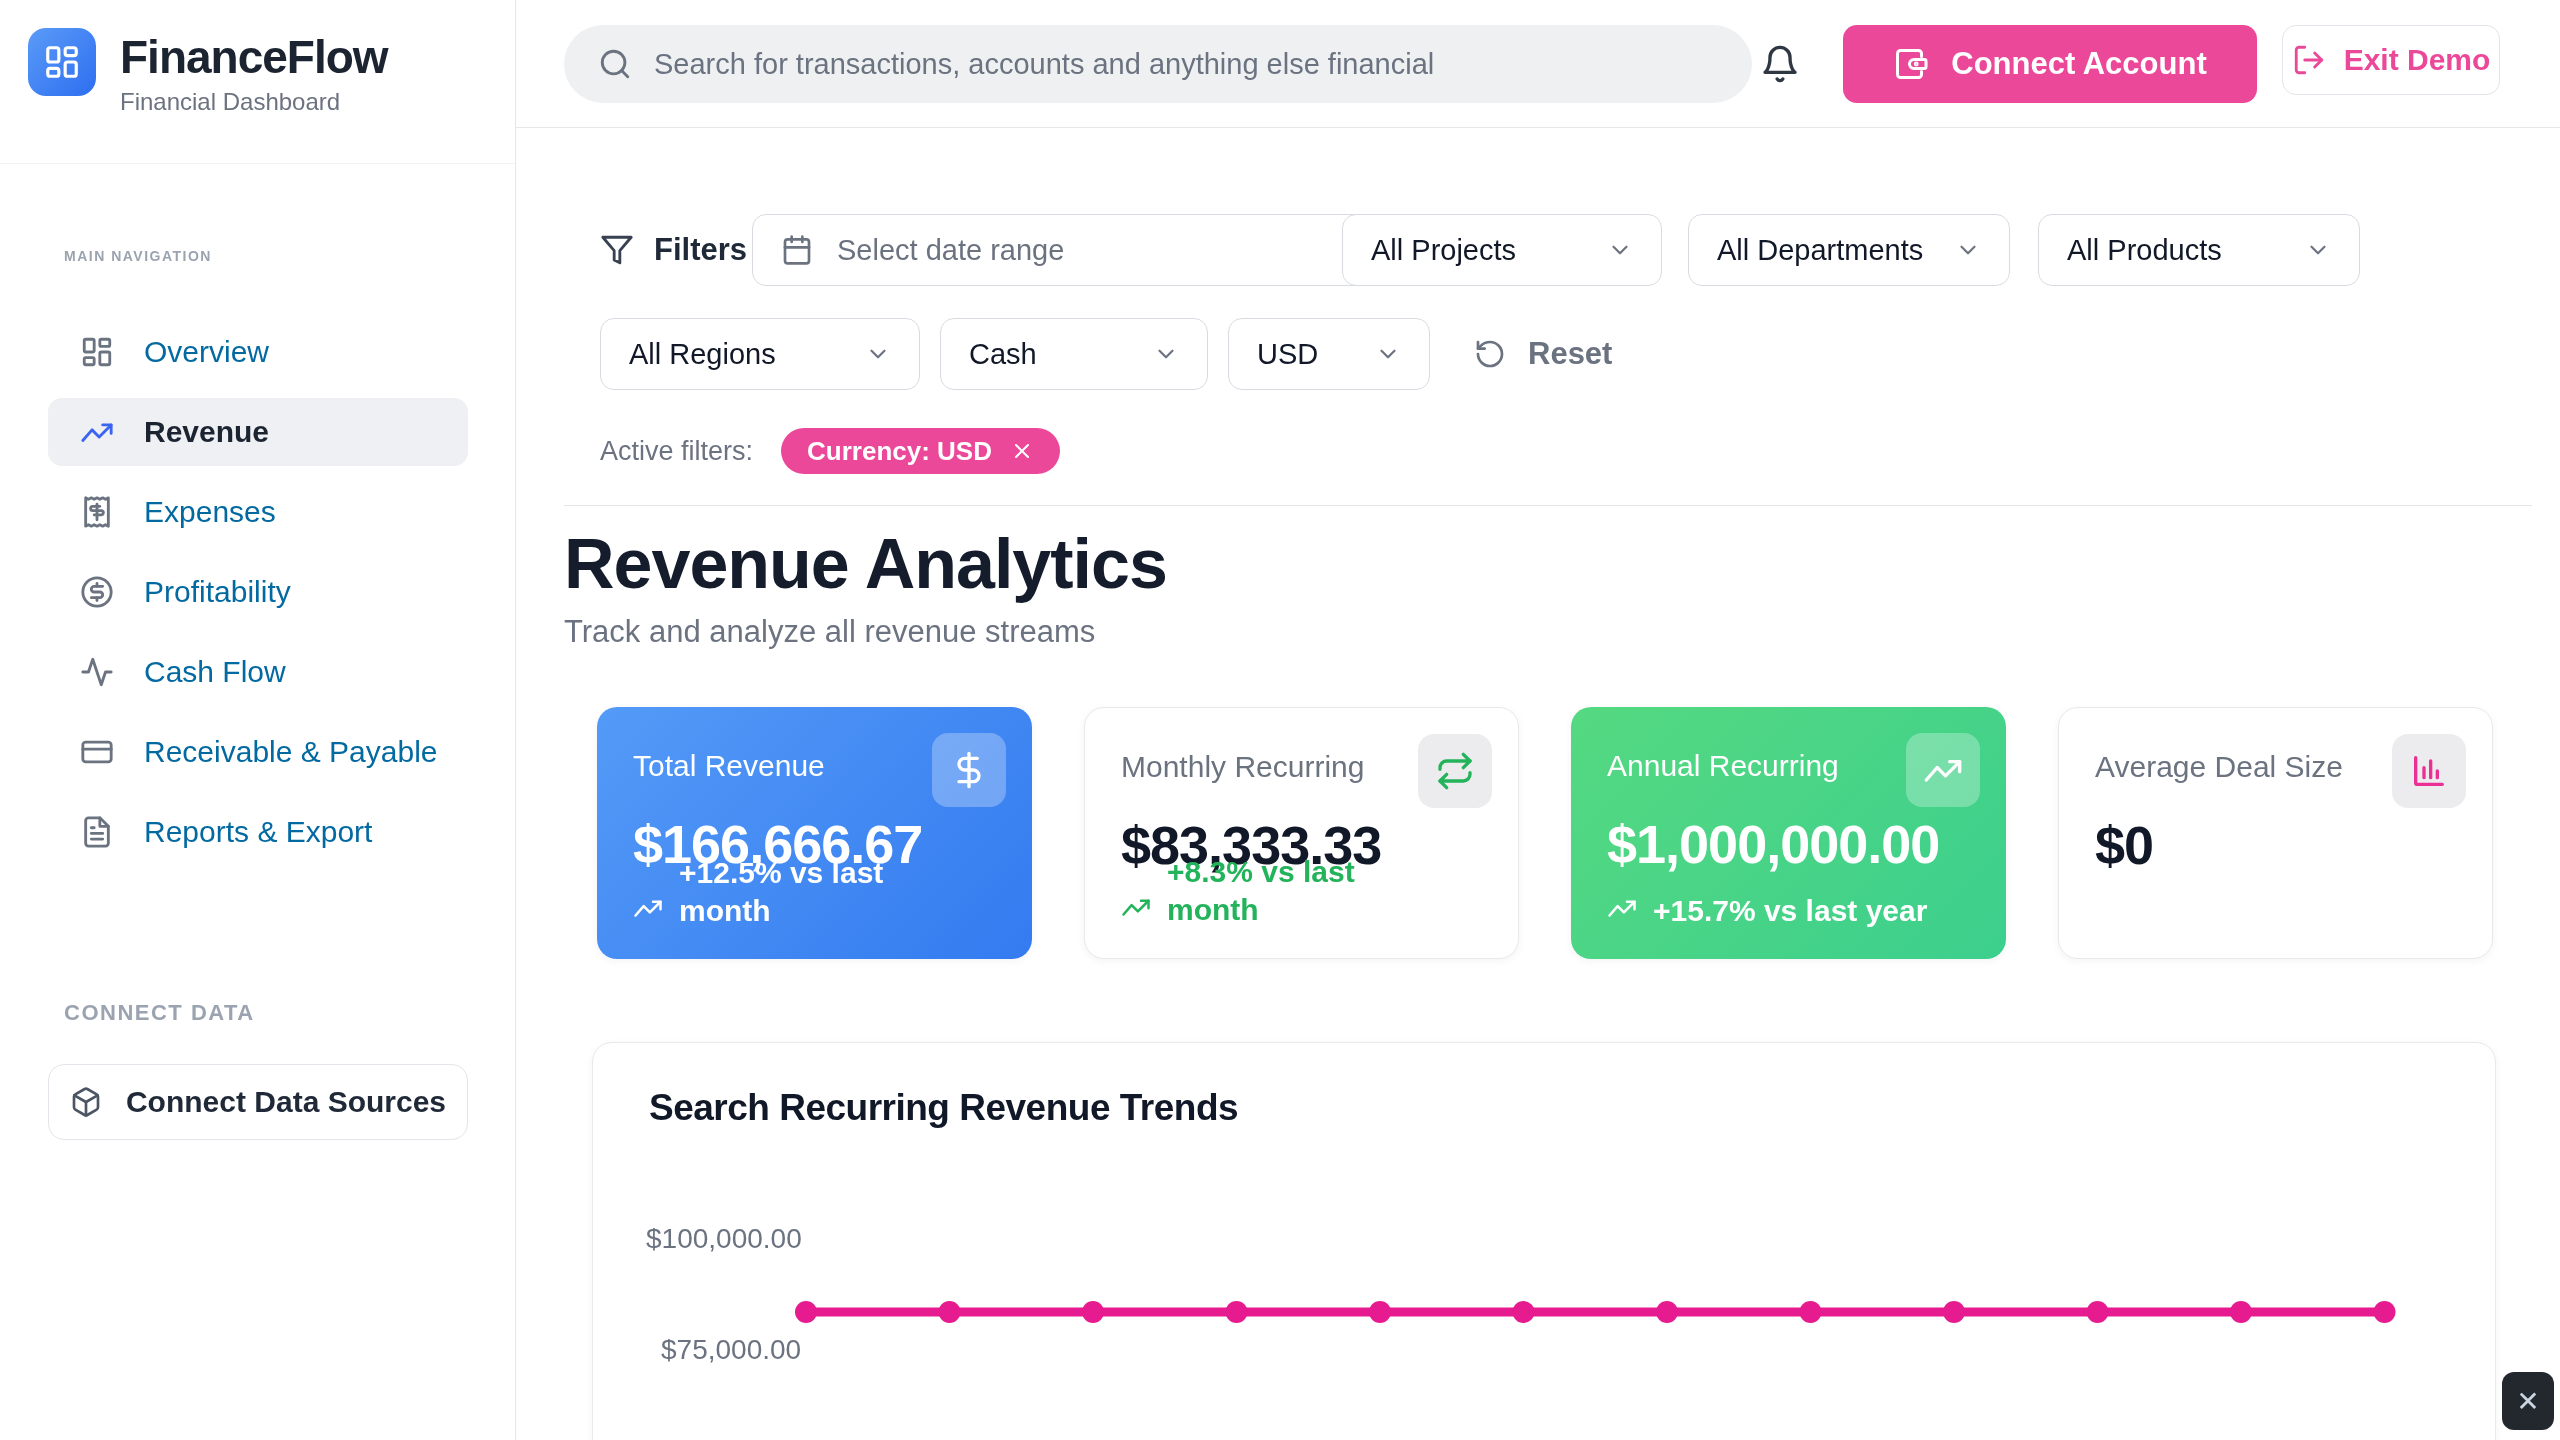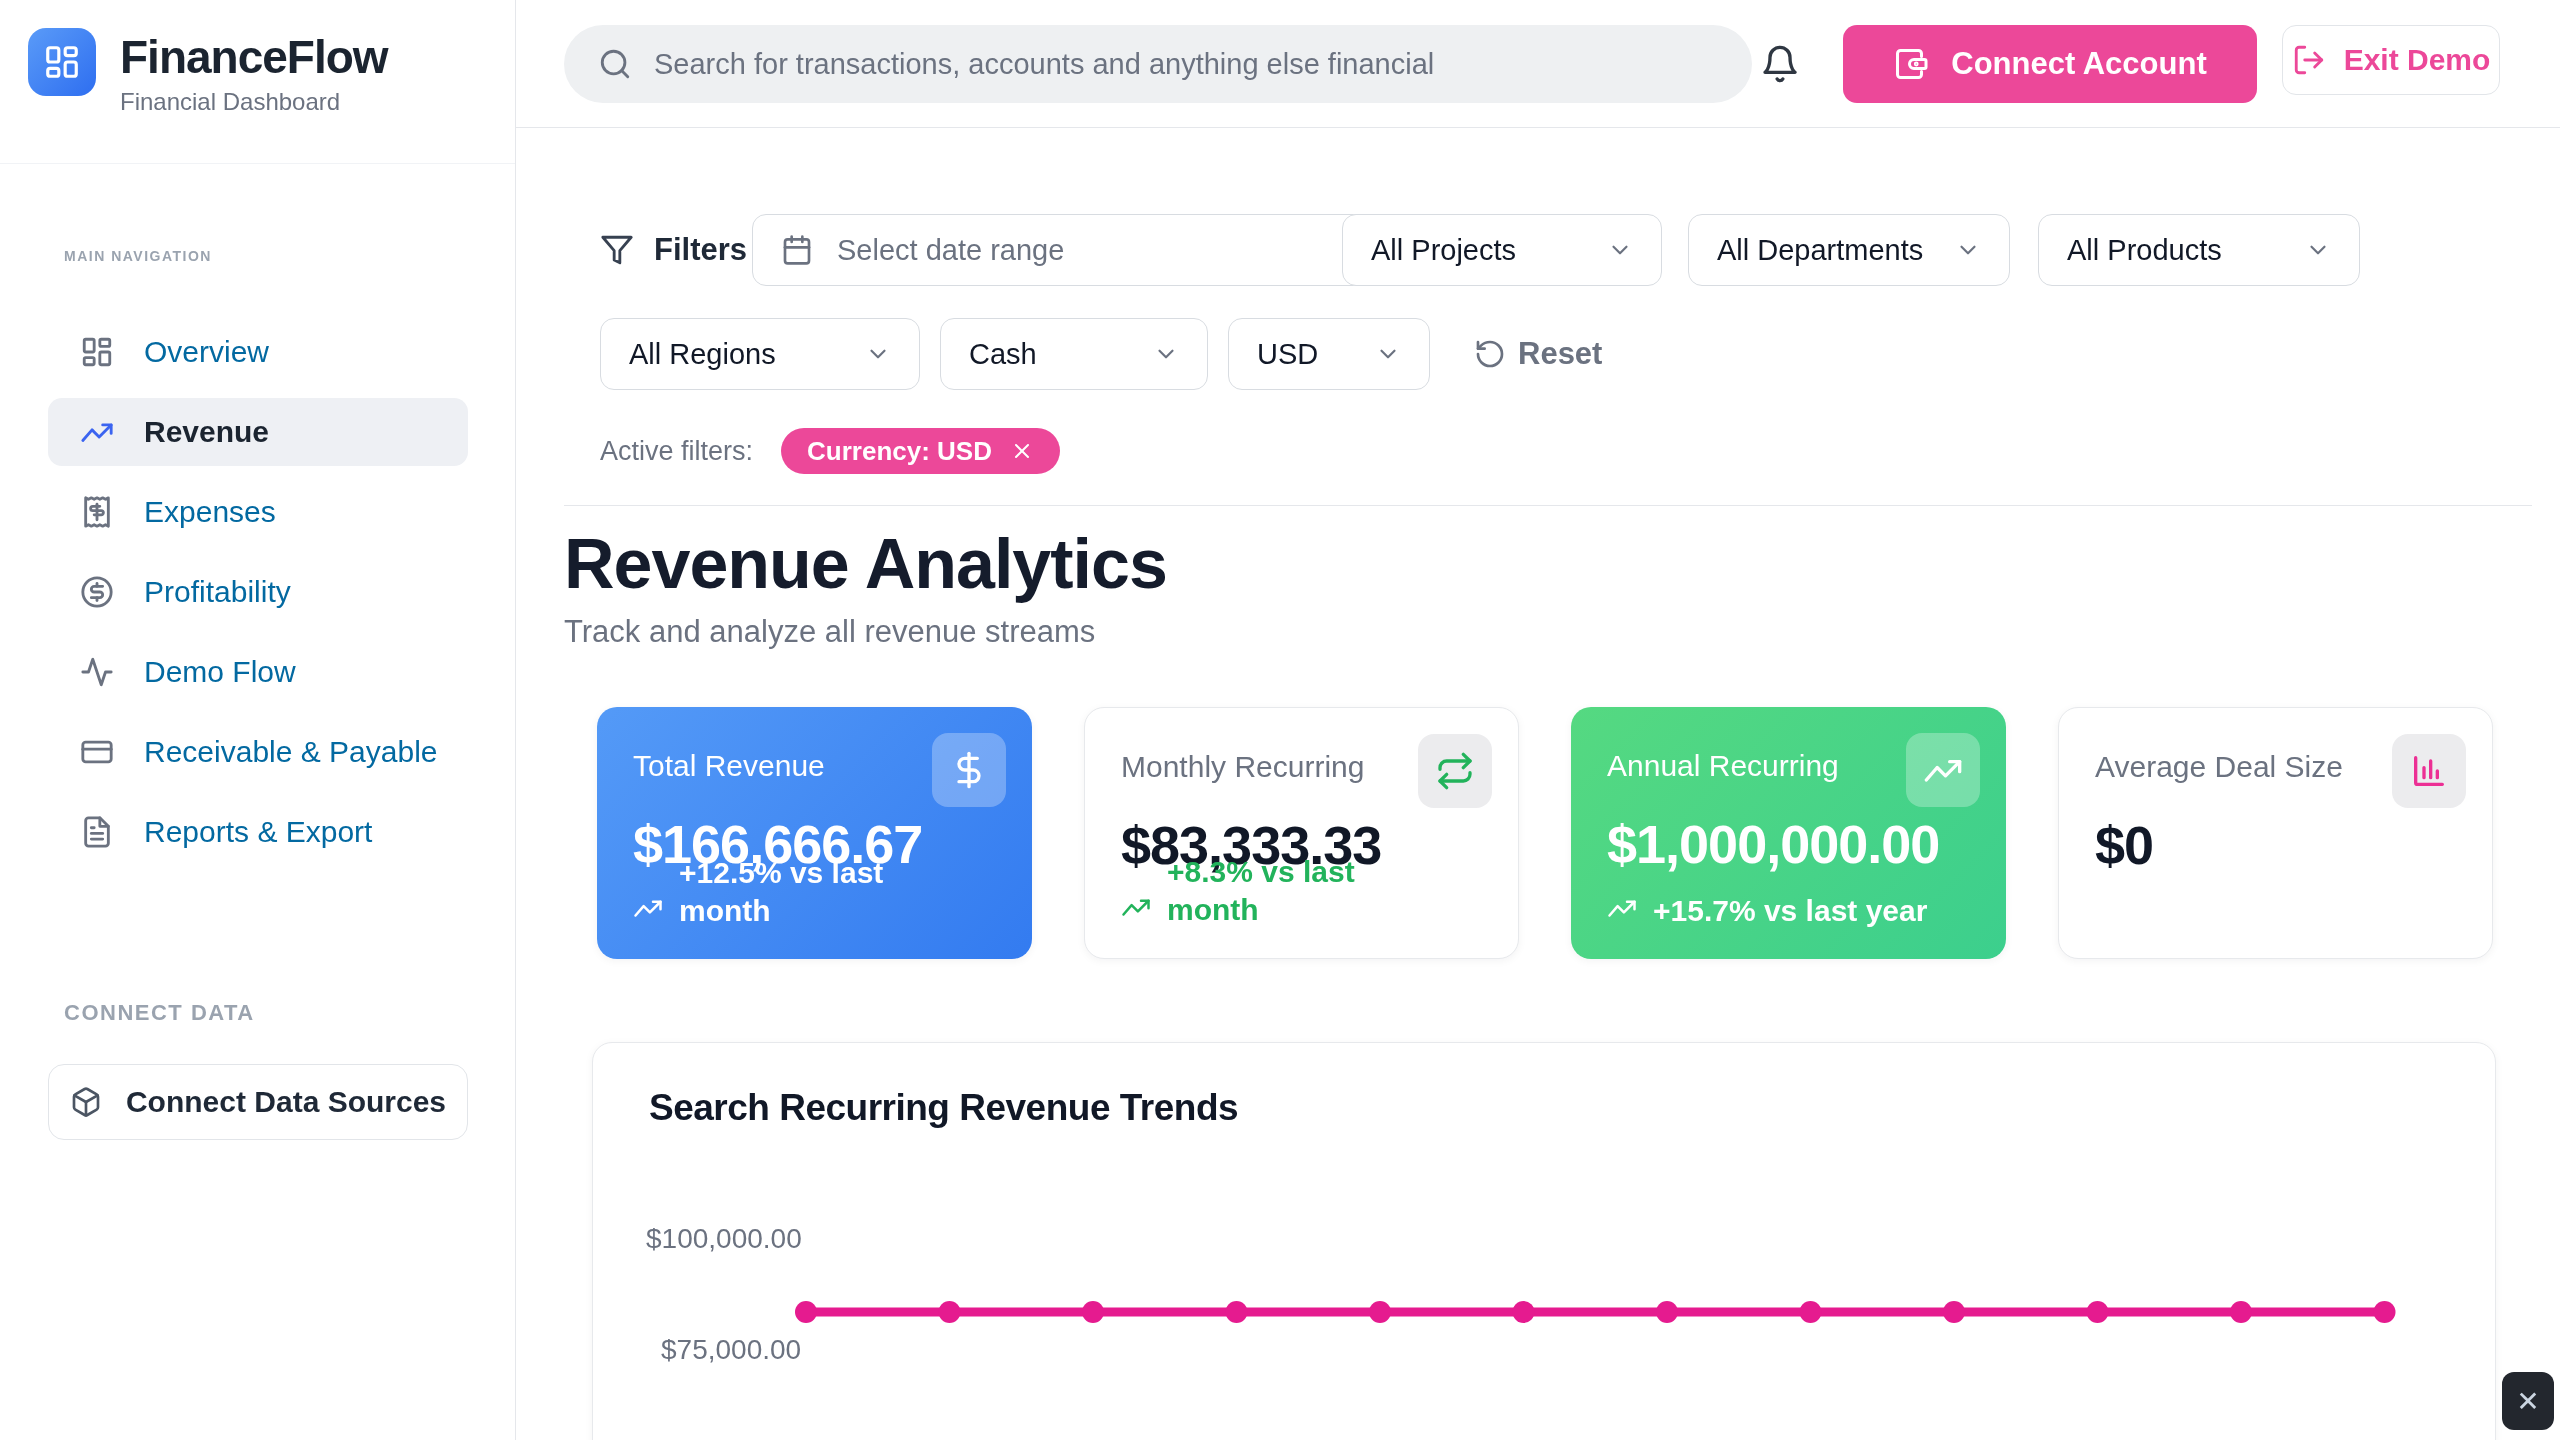--- a/index.html
+++ b/index.html
@@ -73,21 +73,21 @@
     display:flex; align-items:center; justify-content:space-between; padding:0 28px;
     font-size:29px; font-weight:500; color:#111827; background:#fff; cursor:pointer; }
   .dd .icon { color:#6b7280; display:flex; }
   .dd-projects    { left:826px;  top:86px;  width:320px; }
   .dd-departments { left:1172px; top:86px;  width:322px; }
   .dd-products    { left:1522px; top:86px;  width:322px; }
   .dd-regions     { left:84px;   top:190px; width:320px; }
   .dd-account     { left:424px;  top:190px; width:268px; }
   .dd-currency    { left:712px;  top:190px; width:202px; }
   .reset-btn { position:absolute; left:958px; top:190px; height:72px; display:flex;
-    align-items:center; gap:12px; border:0; background:transparent; color:#6b7280;
+    align-items:center; gap:22px; border:0; background:transparent; color:#6b7280;
     font-size:31px; font-weight:600; cursor:pointer; font-family:"Liberation Sans", sans-serif; }
   .active-row { position:absolute; left:84px; top:300px; display:flex; align-items:center; gap:28px; }
   .active-row .lbl { font-size:27px; color:#6b7280; }
   .chip { height:46px; background:#ec4899; border-radius:23px; color:#fff; font-size:26px;
     font-weight:700; display:flex; align-items:center; gap:18px; padding:0 26px; }
   .chip .x { cursor:pointer; display:flex; color:#fff; }
   .divider { position:absolute; left:48px; top:377px; width:1968px; height:1px; background:#e5e7eb; }
 
   .page-head { position:absolute; left:48px; top:396px; }
   .page-head h1 { font-size:70px; font-weight:800; color:#151c2c; letter-spacing:-1px; }
@@ -196,21 +196,21 @@
             </svg>
         </span>
         <span>Profitability</span>
       </div>
       <div class="nav-item">
         <span class="icon">
           <svg class="ic" width="34" height="34" viewBox="0 0 24 24">
               <path d="M22 12h-4l-3 9L9 3l-3 9H2"></path>
             </svg>
         </span>
-        <span>Demo Flow</span>
+        <span>Cash Flow</span>
       </div>
       <div class="nav-item">
         <span class="icon">
           <svg class="ic" width="34" height="34" viewBox="0 0 24 24">
               <rect x="2" y="5" width="20" height="14" rx="2"></rect>
               <line x1="2" y1="10" x2="22" y2="10"></line>
             </svg>
         </span>
         <span>Receivable &amp; Payable</span>
       </div>

